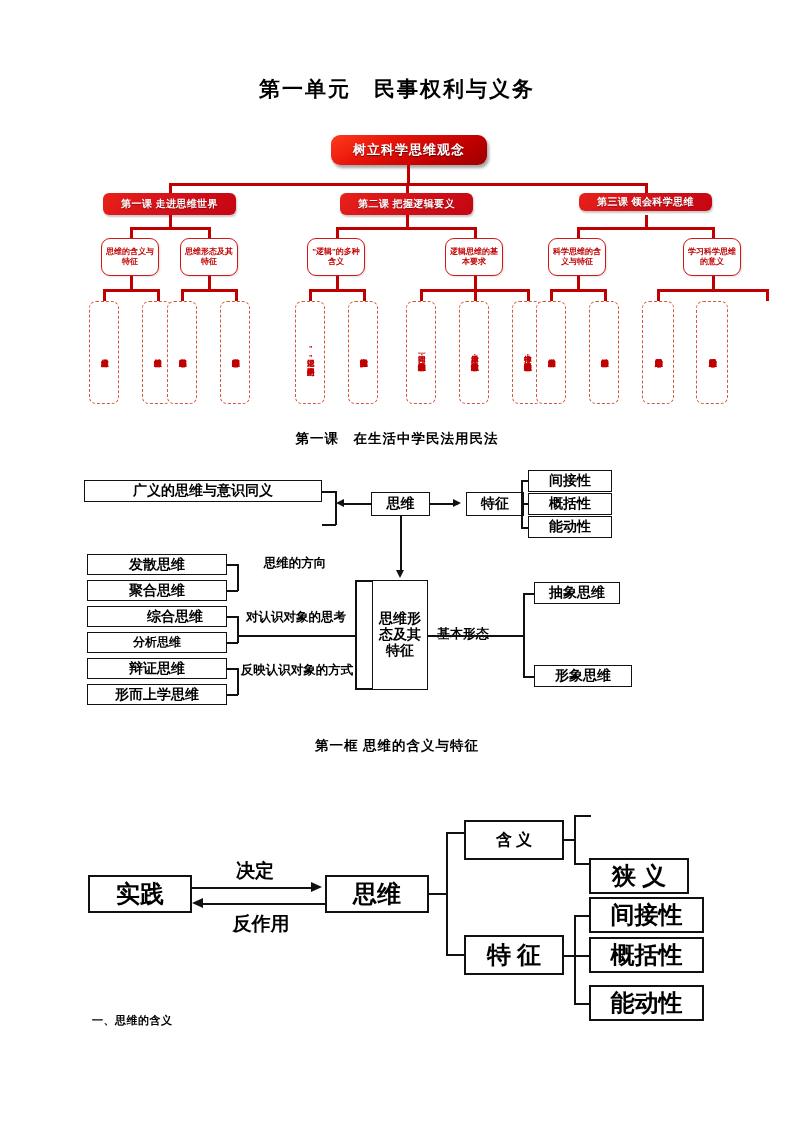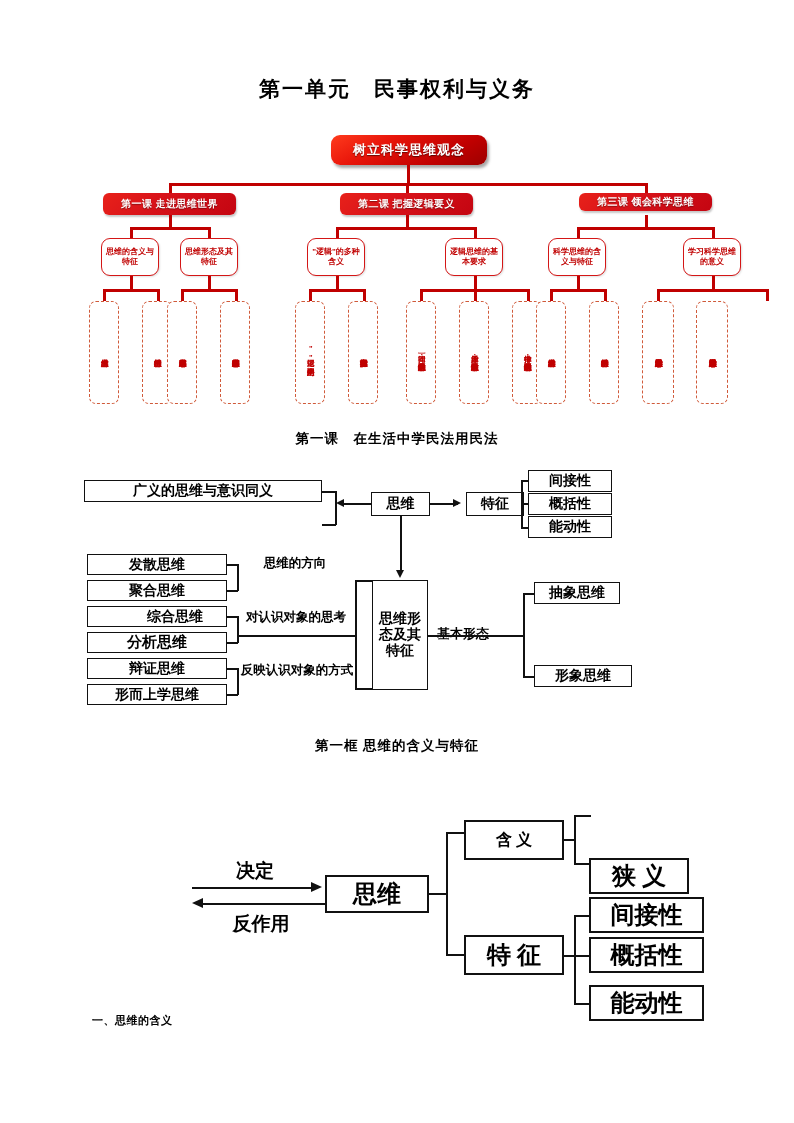--- a/index.html
+++ b/index.html
@@ -235,21 +235,21 @@
     <div class="k-line k-h" style="left:428px;top:165px;width:97px;"></div>
     <div class="k-line k-v" style="left:523px;top:123px;height:85px;"></div>
     <div class="k-line k-h" style="left:523px;top:123px;width:13px;"></div>
     <div class="k-line k-h" style="left:523px;top:206px;width:13px;"></div>
     <div class="k-box" style="left:534px;top:112px;width:86px;height:22px;font-size:14px;">抽象思维</div>
     <div class="k-box" style="left:534px;top:195px;width:98px;height:22px;font-size:14px;">形象思维</div>
 
     <div class="k-box" style="left:87px;top:84px;width:140px;height:21px;font-size:14px;">发散思维</div>
     <div class="k-box" style="left:87px;top:110px;width:140px;height:21px;font-size:14px;">聚合思维</div>
     <div class="k-box" style="left:87px;top:136px;width:140px;height:21px;font-size:14px;padding-left:36px;">综合思维</div>
-    <div class="k-box" style="left:87px;top:162px;width:140px;height:21px;font-size:15px;">分析思维</div>
+    <div class="k-box" style="left:87px;top:162px;width:140px;height:21px;font-size:12px;">分析思维</div>
     <div class="k-box" style="left:87px;top:188px;width:140px;height:21px;font-size:14px;">辩证思维</div>
     <div class="k-box" style="left:87px;top:214px;width:140px;height:21px;font-size:14px;">形而上学思维</div>
 
     <div class="k-line k-v" style="left:237px;top:94px;height:27px;"></div>
     <div class="k-line k-h" style="left:227px;top:94px;width:11px;"></div>
     <div class="k-line k-h" style="left:227px;top:120px;width:11px;"></div>
 
     <div class="k-line k-v" style="left:237px;top:146px;height:27px;"></div>
     <div class="k-line k-h" style="left:227px;top:146px;width:11px;"></div>
     <div class="k-line k-h" style="left:227px;top:172px;width:11px;"></div>
@@ -265,20 +265,21 @@
     <div class="k-line k-v" style="left:355px;top:110px;height:110px;"></div>
     <div class="k-line k-h" style="left:355px;top:110px;width:18px;"></div>
     <div class="k-line k-h" style="left:355px;top:218px;width:18px;"></div>
     <div class="k-line k-h" style="left:237px;top:165px;width:119px;"></div>
   </div>
 
   <div class="section-caption" style="top:737px;">第一框 思维的含义与特征</div>
 
   <div id="d3">
 
+    <div class="k-box" style="left:88px;top:100px;width:104px;height:38px;font-size:24px;border-width:2.2px;">实践</div>
 
     <div class="k-box" style="left:325px;top:100px;width:104px;height:38px;font-size:24px;border-width:2.2px;">思维</div>
 
     <div class="k-line k-h" style="left:192px;top:112px;width:123px;height:2.2px;"></div>
     <div class="arrow-r" style="left:311px;top:107px;border-left-width:11px;border-top-width:5.5px;border-bottom-width:5.5px;"></div>
     <div class="k-label" style="left:205px;top:85px;width:100px;font-size:19px;">决定</div>
 
     <div class="k-line k-h" style="left:202px;top:128px;width:123px;height:2.2px;"></div>
     <div class="arrow-l" style="left:192px;top:123px;border-right-width:11px;border-top-width:5.5px;border-bottom-width:5.5px;"></div>
     <div class="k-label" style="left:196px;top:138px;width:130px;font-size:19px;">反作用</div>

